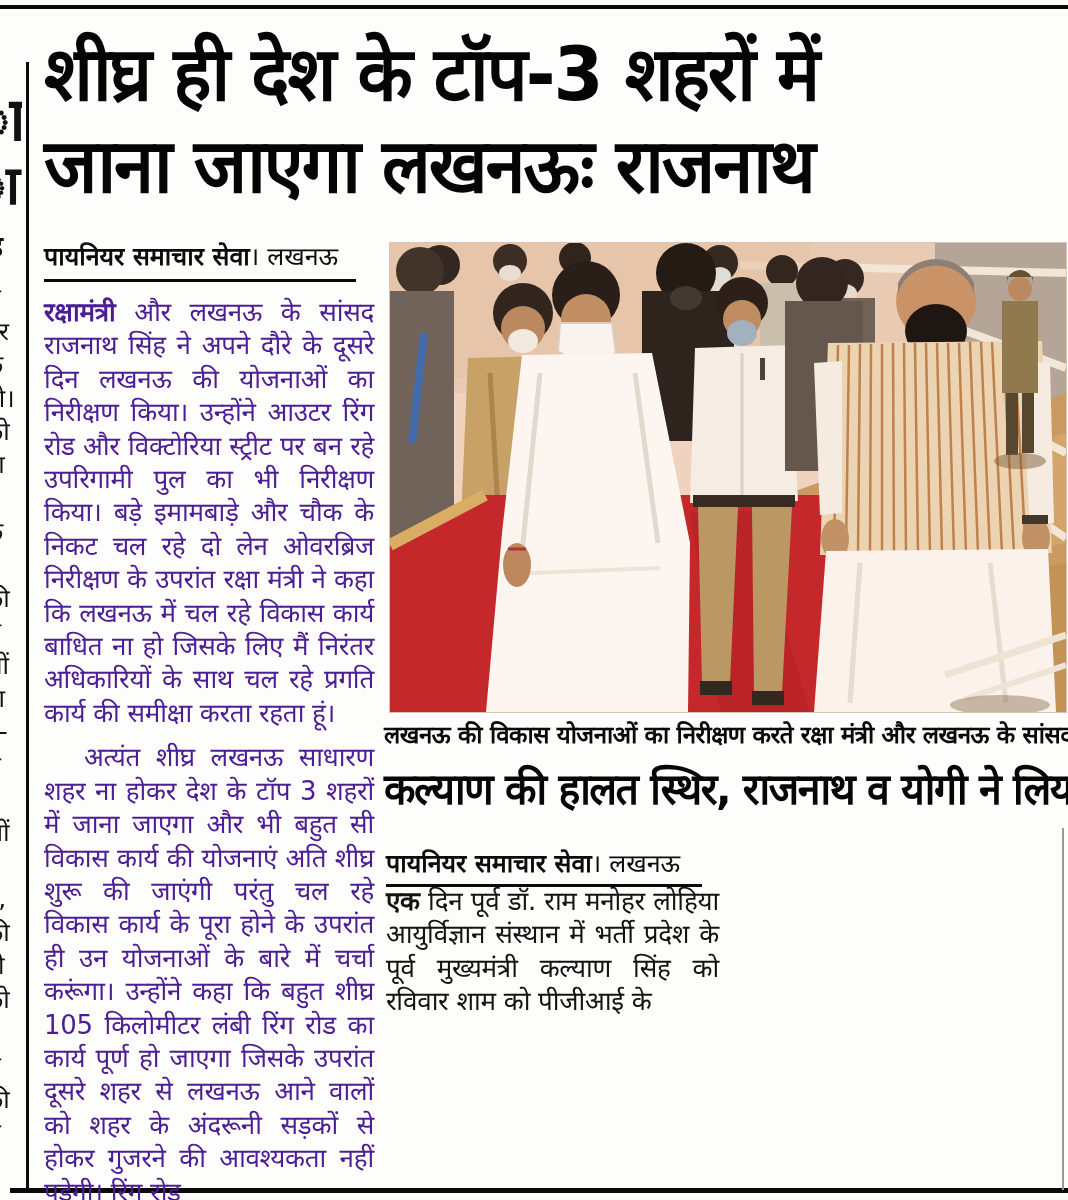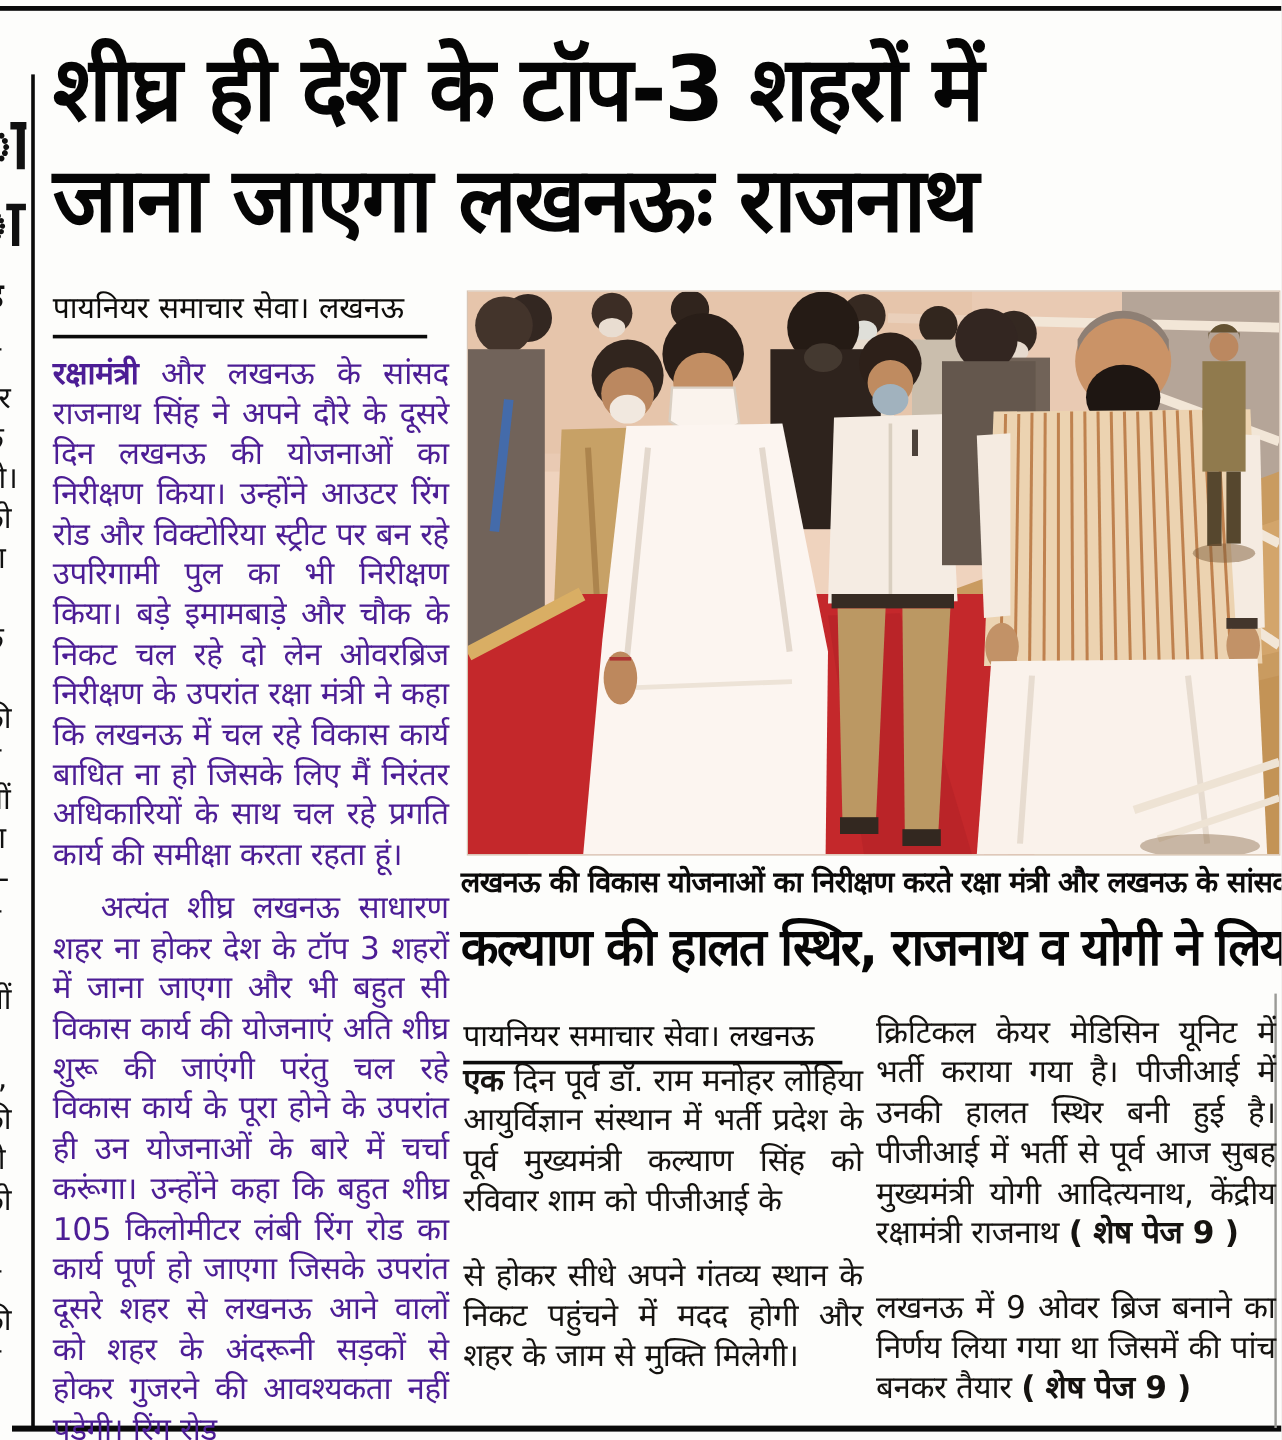--- a/index.html
+++ b/index.html
@@ -24,21 +24,21 @@
   .edge-big span { display:block; margin-left:-26px; }
 
   
   .headline1 {
     position:absolute; left:44px; top:28px; width:1018px;
     font-weight:900; font-size:72px; line-height:89px; letter-spacing:-2px;
     color:#050505; transform:scaleY(1.04); transform-origin:top left; white-space:nowrap;
   }
   .headline1 .hl-line { display:block; }
   .byline { position:absolute; font-size:25px; color:#0d0c0a; white-space:nowrap; }
-  .byline b { font-weight:normal; }
+  .byline b { font-weight:bold; }
   .byline-rule { position:absolute; height:3px; background:#0a0a0a; }
   .body-col {
     position:absolute; font-size:26px; line-height:33.4px; text-align:justify;
     color:#4c1d95; letter-spacing:-0.3px;
   }
   .body-col p + p { margin-top:11px; }
   .indent { text-indent:40px; display:block; }
   .leadword { font-weight:bold; }
 
   
@@ -289,21 +289,18 @@
 
   <h2 class="headline2">कल्याण की हालत स्थिर, राजनाथ व योगी ने लिया हालचाल</h2>
 
   <div class="byline" style="left:386px; top:845px; width:330px;">
     <b>पायनियर समाचार सेवा</b><span>। लखनऊ</span>
   </div>
   <div class="byline-rule" style="left:386px; top:884px; width:316px;"></div>
 
   <div class="a2col" style="left:386px; top:885px;">
     <p><span class="leadword">एक</span><span> दिन पूर्व डॉ. राम मनोहर लोहिया आयुर्विज्ञान संस्थान में भर्ती प्रदेश के पूर्व मुख्यमंत्री कल्याण सिंह को रविवार शाम को पीजीआई के</span></p>
-    <p class="gap-para"><span>से होकर सीधे अपने गंतव्य स्थान के निकट पहुंचने में मदद होगी और शहर के जाम से मुक्ति मिलेगी।</span></p>
   </div>
 
   <div class="a2col" style="left:730px; top:845px; width:333px;">
-    <p><span>क्रिटिकल केयर मेडिसिन यूनिट में भर्ती कराया गया है। पीजीआई में उनकी हालत स्थिर बनी हुई है। पीजीआई में भर्ती से पूर्व आज सुबह मुख्यमंत्री योगी आदित्यनाथ, केंद्रीय रक्षामंत्री राजनाथ </span><span class="jump">( शेष पेज 9 )</span></p>
-    <p class="gap-para"><span>लखनऊ में 9 ओवर ब्रिज बनाने का निर्णय लिया गया था जिसमें की पांच बनकर तैयार </span><span class="jump">( शेष पेज 9 )</span></p>
   </div>
 
 </div>
 
 </body></html>

